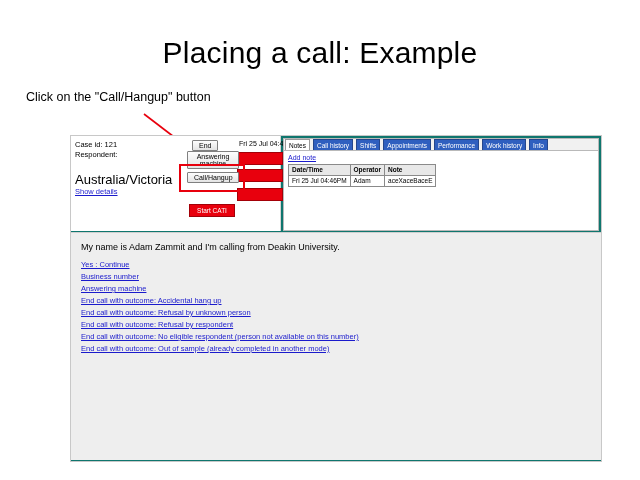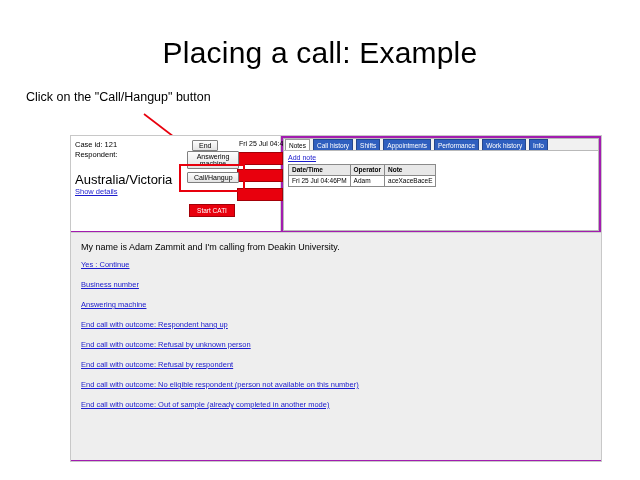--- a/index.html
+++ b/index.html
@@ -46,21 +46,21 @@
     width: 90px;
     height: 70px;
   }
   
   .shot {
     position: absolute;
     left: 70px;
     top: 135px;
     width: 530px;
     height: 325px;
-    background: #a21caf;
+    background: #0f766e;
     border: 1px solid #c8c8c8;
     font-size: 7px;
     color: #000;
   }
   
   .callinfo {
     position: absolute;
     left: 0; top: 0;
     width: 210px; height: 95px;
     background: #ffffff;
@@ -197,21 +197,21 @@
     background:#b5b5b5;
     vertical-align:middle;
     margin:0 2px;
     border-radius:1px;
   }
   .optlink {
     display:block;
     color:#1a1acc;
     text-decoration:underline;
     font-size:7.5px;
-    margin-top:11px;
+    margin-top:3px;
   }
   .optlink.first { margin-top:6px; }
 </style>
 </head>
 <body>
 
 <div id="slide">
 
   <div class="slide-title">Placing a call: Example</div>
 
@@ -283,21 +283,21 @@
         </table>
       </div>
     </div>
 
     <div class="script">
       <div class="greet">My name is Adam Zammit and I'm calling from Deakin University.</div>
 
       <a class="optlink first" href="#">Yes : Continue</a>
       <a class="optlink" href="#">Business number</a>
       <a class="optlink" href="#">Answering machine</a>
-      <a class="optlink" href="#">End call with outcome: Respondent hang up</a>
+      <a class="optlink" href="#">End call with outcome: Accidental hang up</a>
       <a class="optlink" href="#">End call with outcome: Refusal by unknown person</a>
       <a class="optlink" href="#">End call with outcome: Refusal by respondent</a>
       <a class="optlink" href="#">End call with outcome: No eligible respondent (person not available on this number)</a>
       <a class="optlink" href="#">End call with outcome: Out of sample (already completed in another mode)</a>
     </div>
 
   </div>
 </div>
 
 </body></html>

